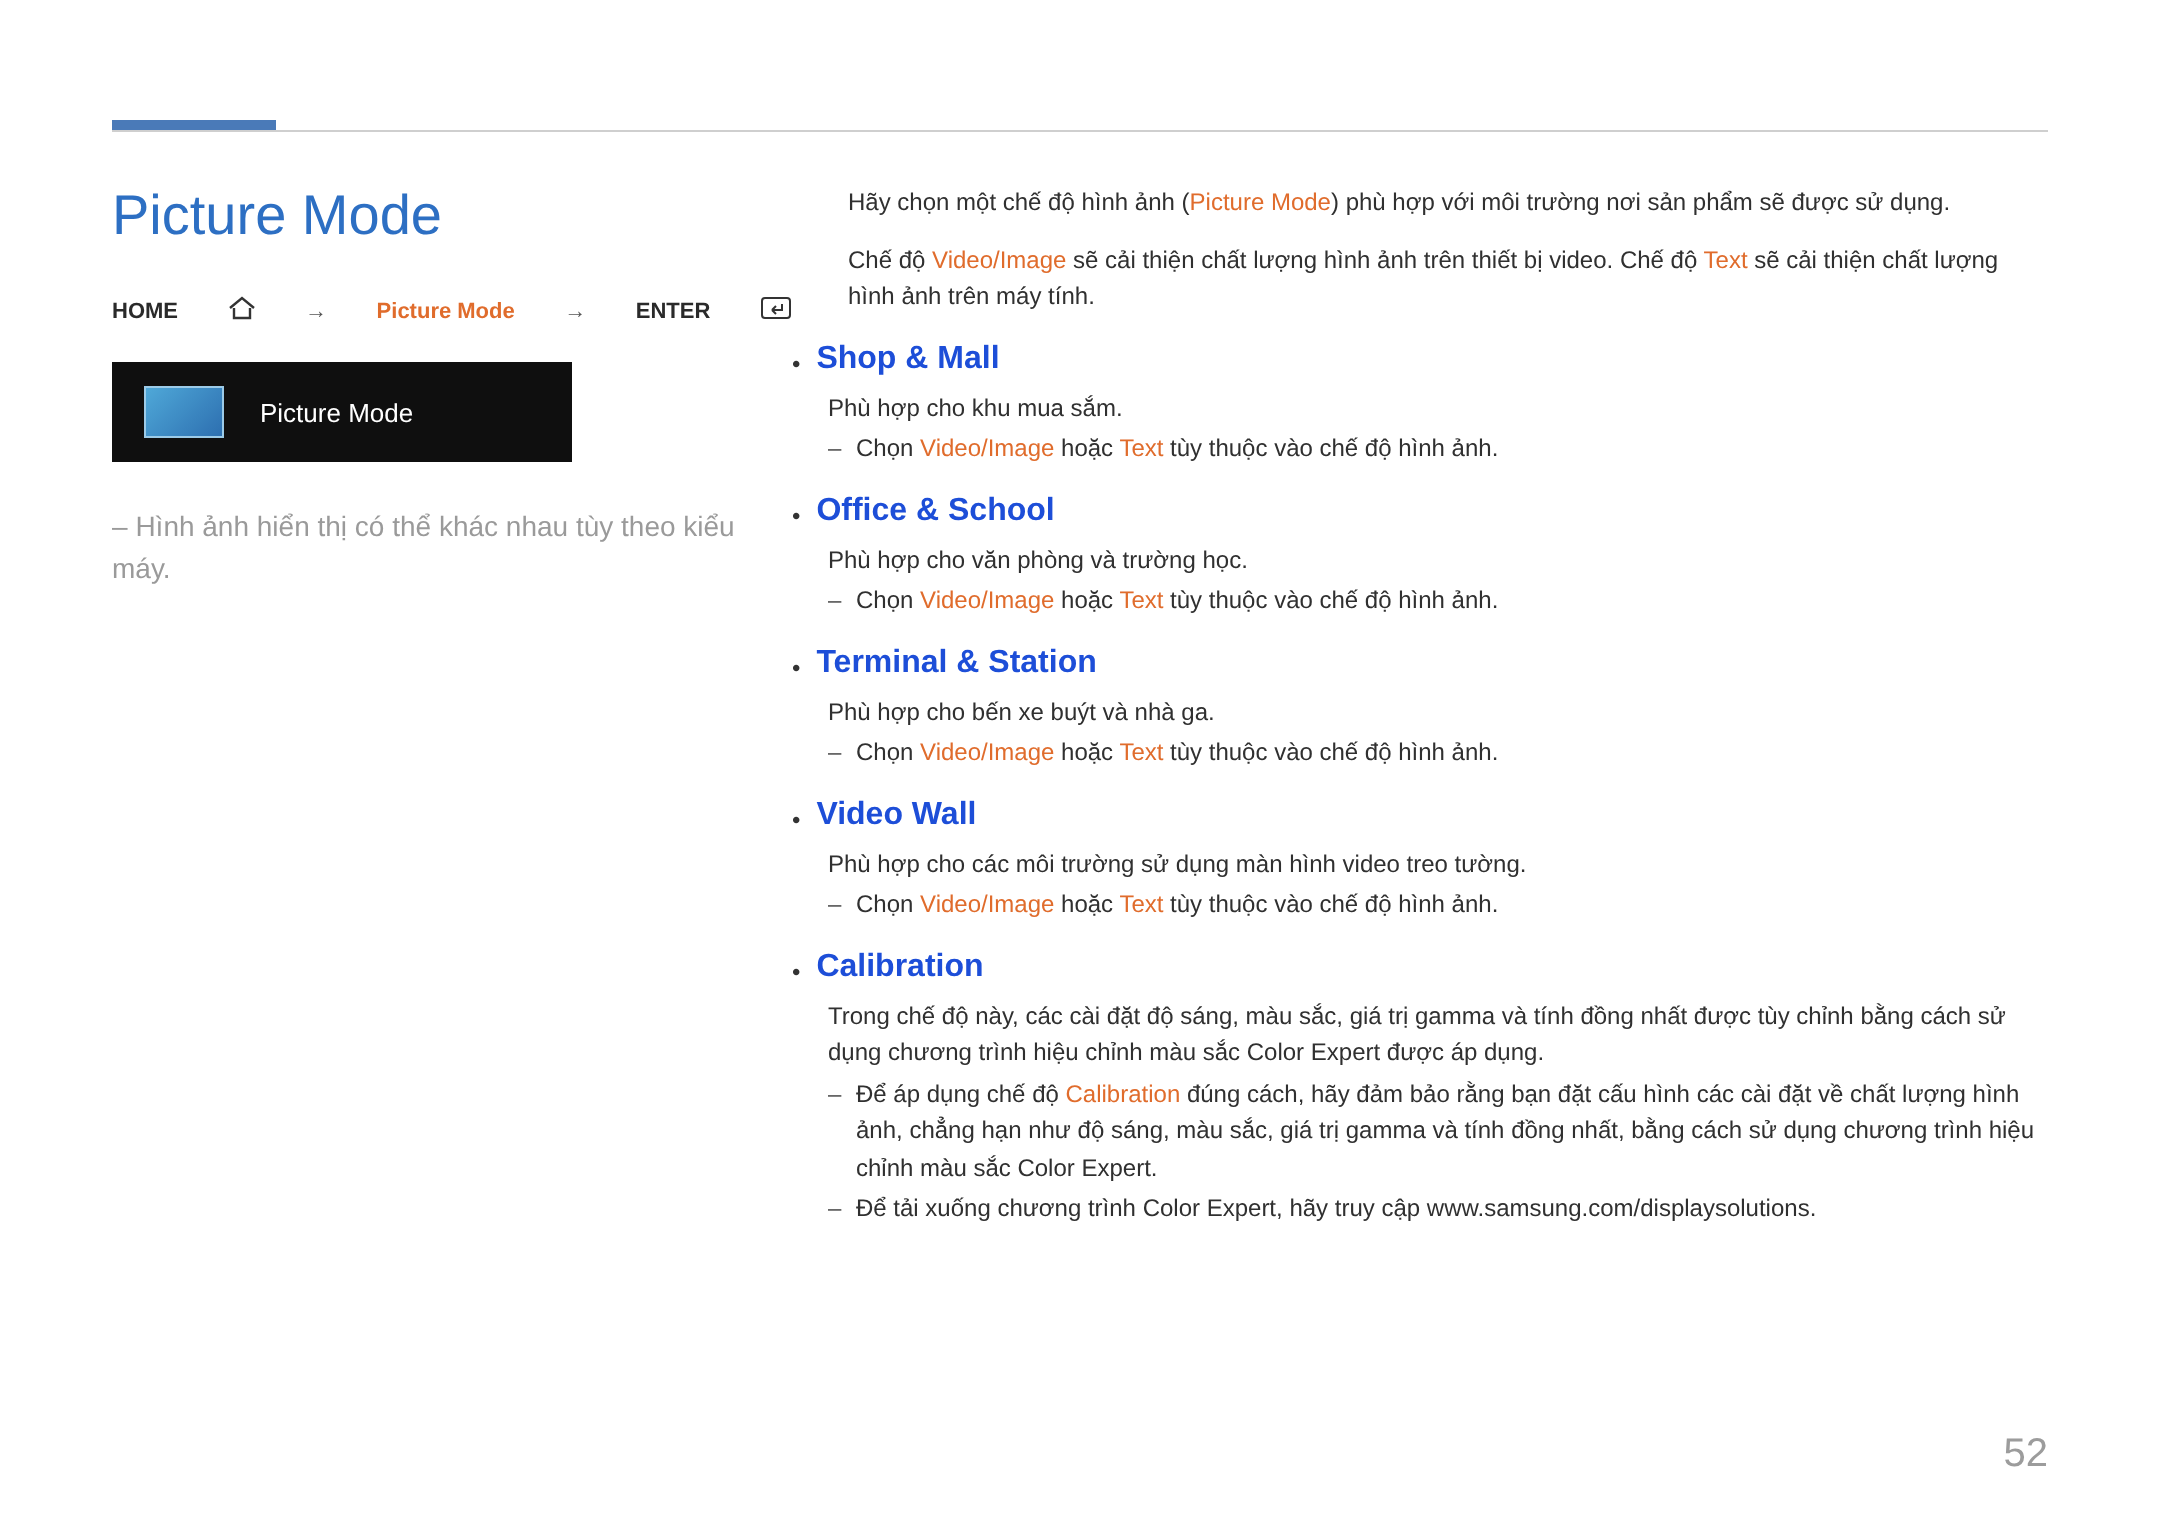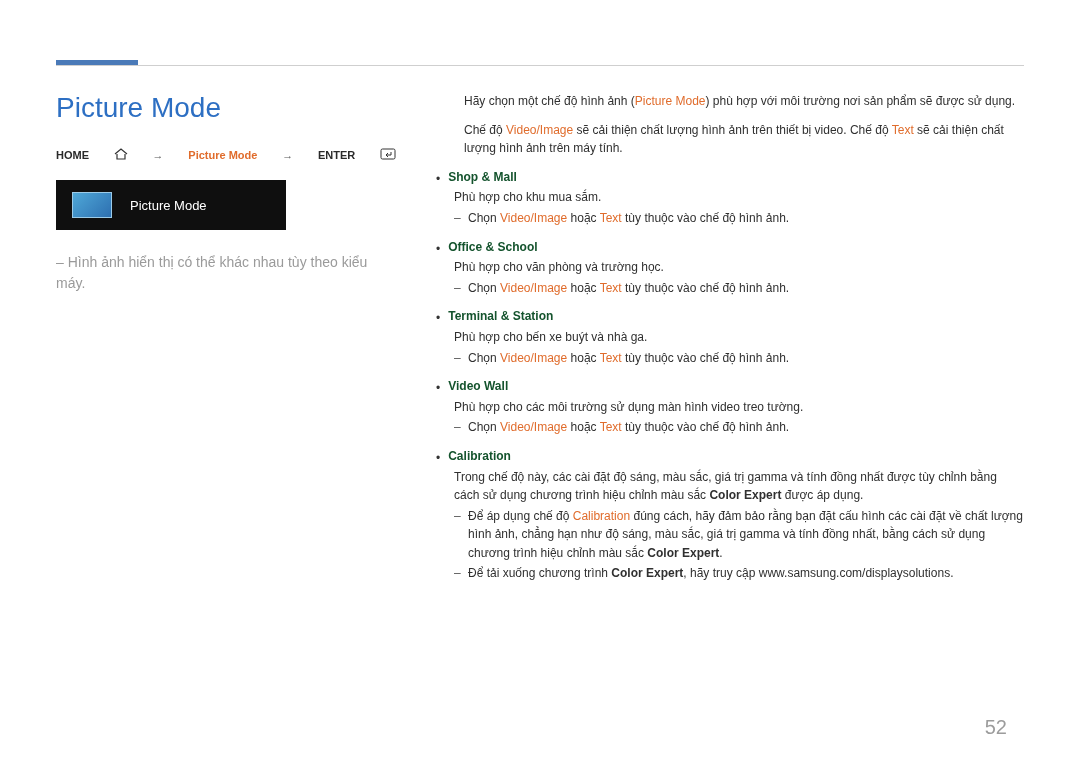--- a/index.html
+++ b/index.html
@@ -27,21 +27,20 @@
     height: 1px;
     background: #cfcfcf;
   }
   .content {
     position: absolute;
     left: 56px;
     right: 56px;
     top: 92px;
     bottom: 40px;
     display: flex;
-    gap: 40px;
   }
   .left-col {
     width: 340px;
     flex: 0 0 340px;
   }
   .right-col {
     flex: 1 1 auto;
     font-size: 12px;
     line-height: 1.55;
     color: #303030;
@@ -93,21 +92,21 @@
   .footnote {
     font-size: 14px;
     color: #9a9a9a;
     line-height: 1.5;
   }
   .footnote::before {
     content: "– ";
   }
   .para { margin-bottom: 10px; margin-left: 28px; }
   .accent { color: #e06c2c; }
-  .bold { font-weight: 700; }
+  .bold { font-weight: 400; }
   .mode-list {
     list-style: none;
     margin-top: 4px;
   }
   .mode-list > li {
     margin-bottom: 10px;
   }
   .mode-head {
     display: flex;
     align-items: baseline;
@@ -115,23 +114,23 @@
     margin-bottom: 2px;
   }
   .bullet-dot {
     font-size: 12px;
     color: #333;
     line-height: 1;
     position: relative;
     top: 2px;
   }
   .mode-name {
-    color: #14532d;
+    color: #1d4ed8;
     font-weight: 700;
-    font-size: 12px;
+    font-size: 16px;
   }
   .mode-desc {
     margin-left: 18px;
     margin-bottom: 2px;
   }
   .sub-list {
     list-style: none;
     margin-left: 18px;
   }
   .sub-list > li {
@@ -141,21 +140,21 @@
   }
   .sub-list > li::before {
     content: "–";
     position: absolute;
     left: 0;
     top: 0;
     color: #555;
   }
   .pagenum {
     position: absolute;
-    right: 73px;
+    right: 56px;
     bottom: 24px;
     font-size: 20px;
     color: #9c9c9c;
     font-weight: 400;
     margin-top: 16px;
   }
 </style>
 </head>
 <body>
 

